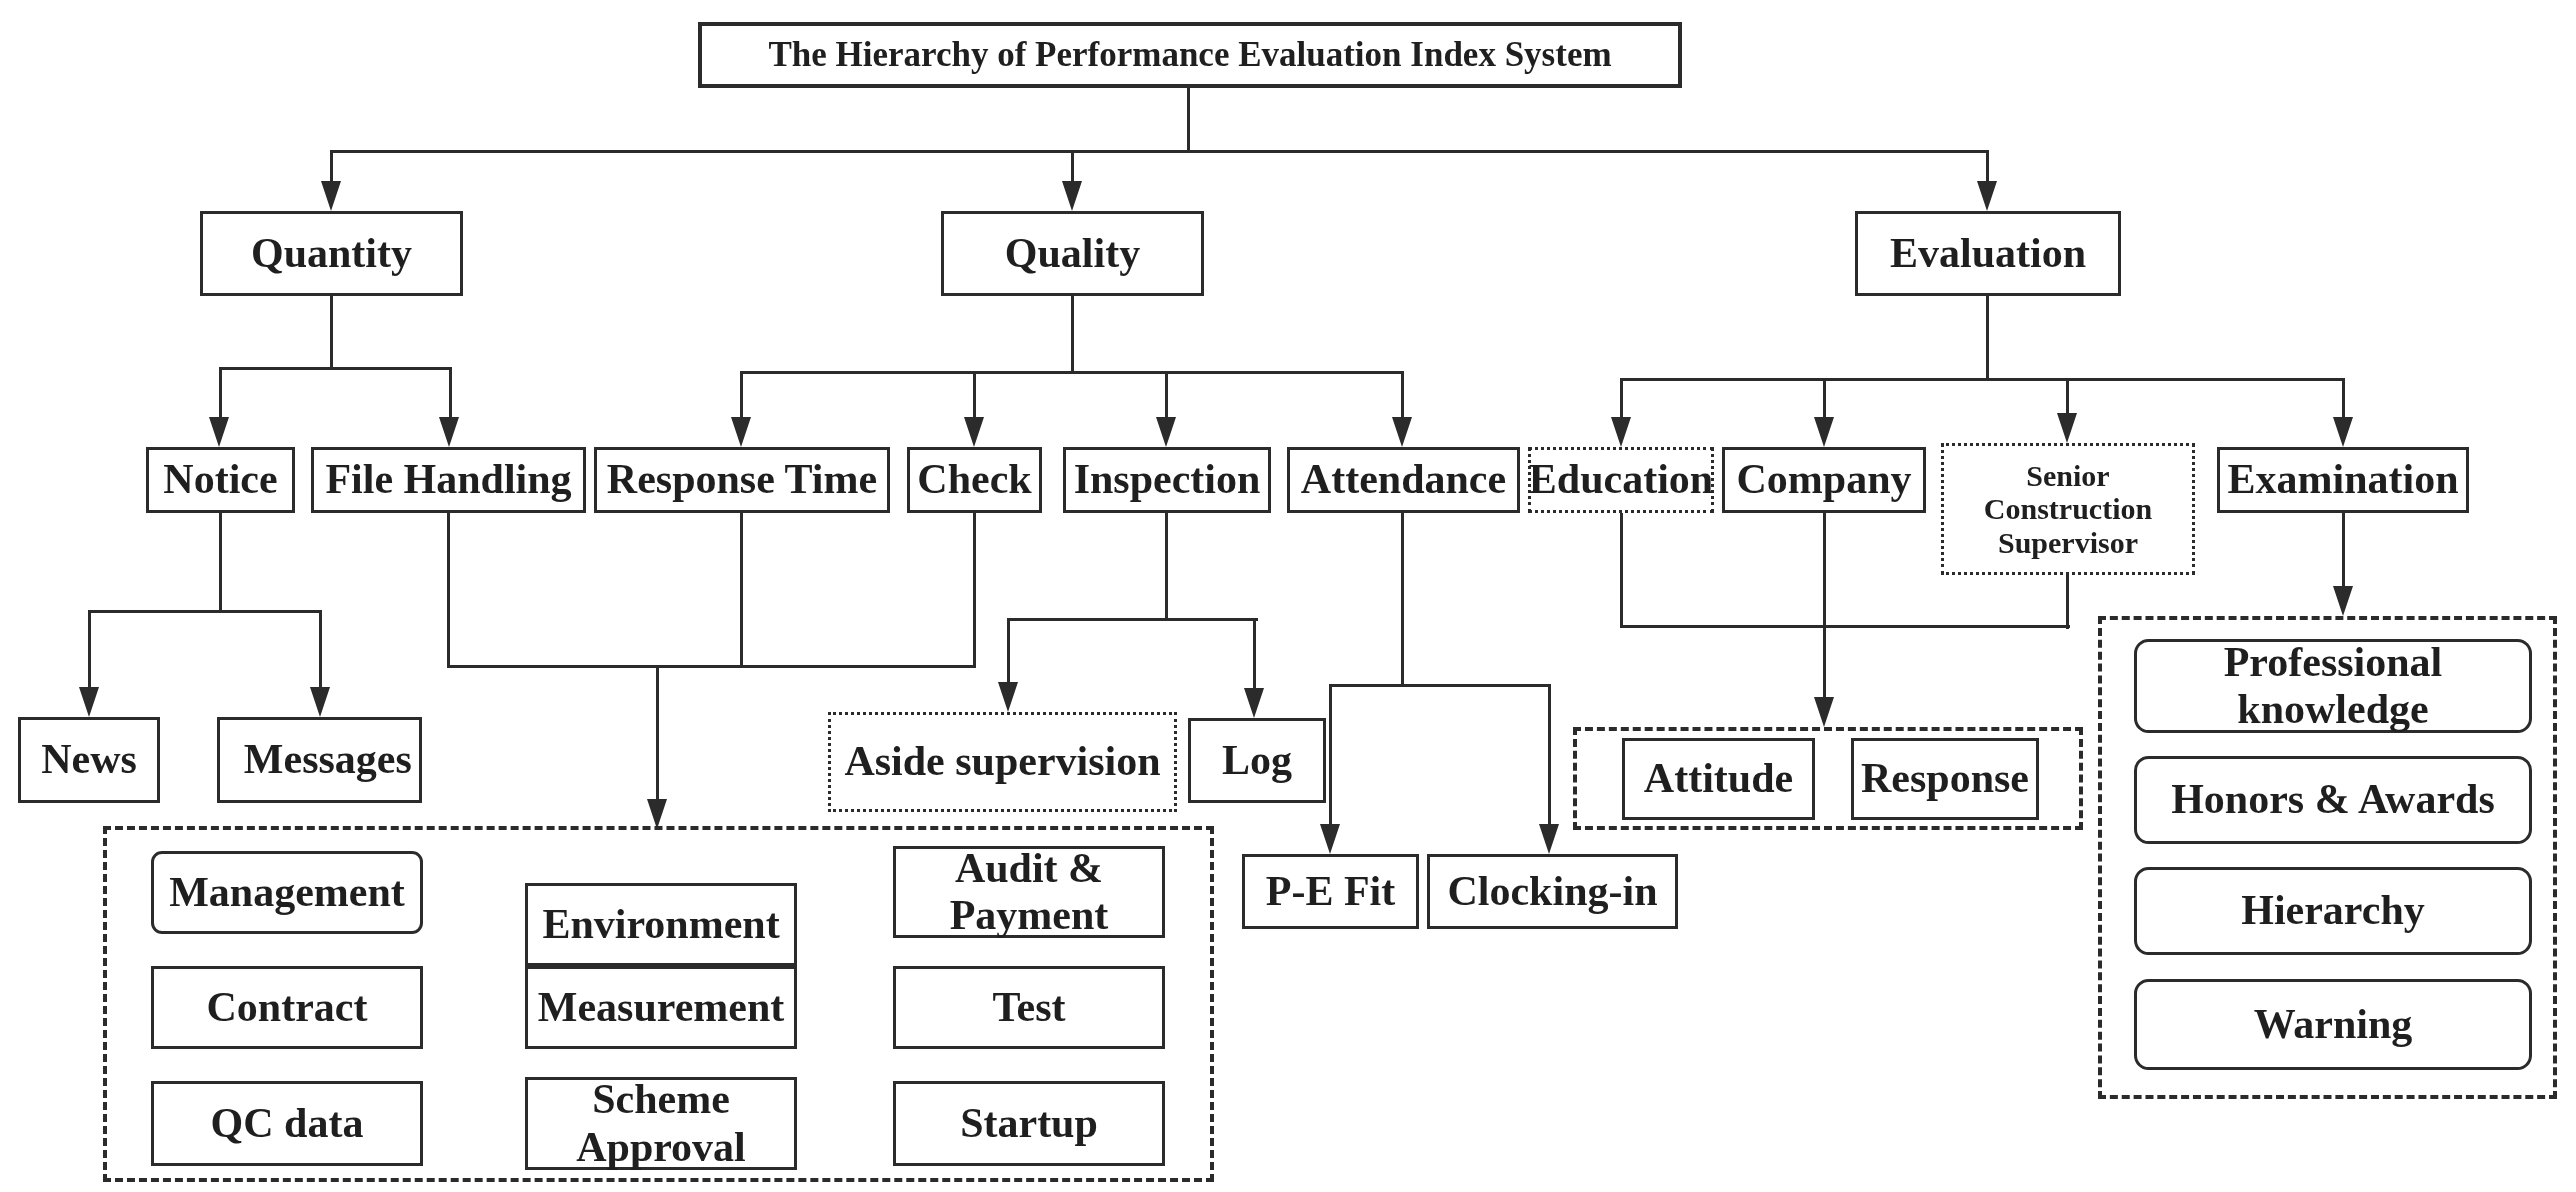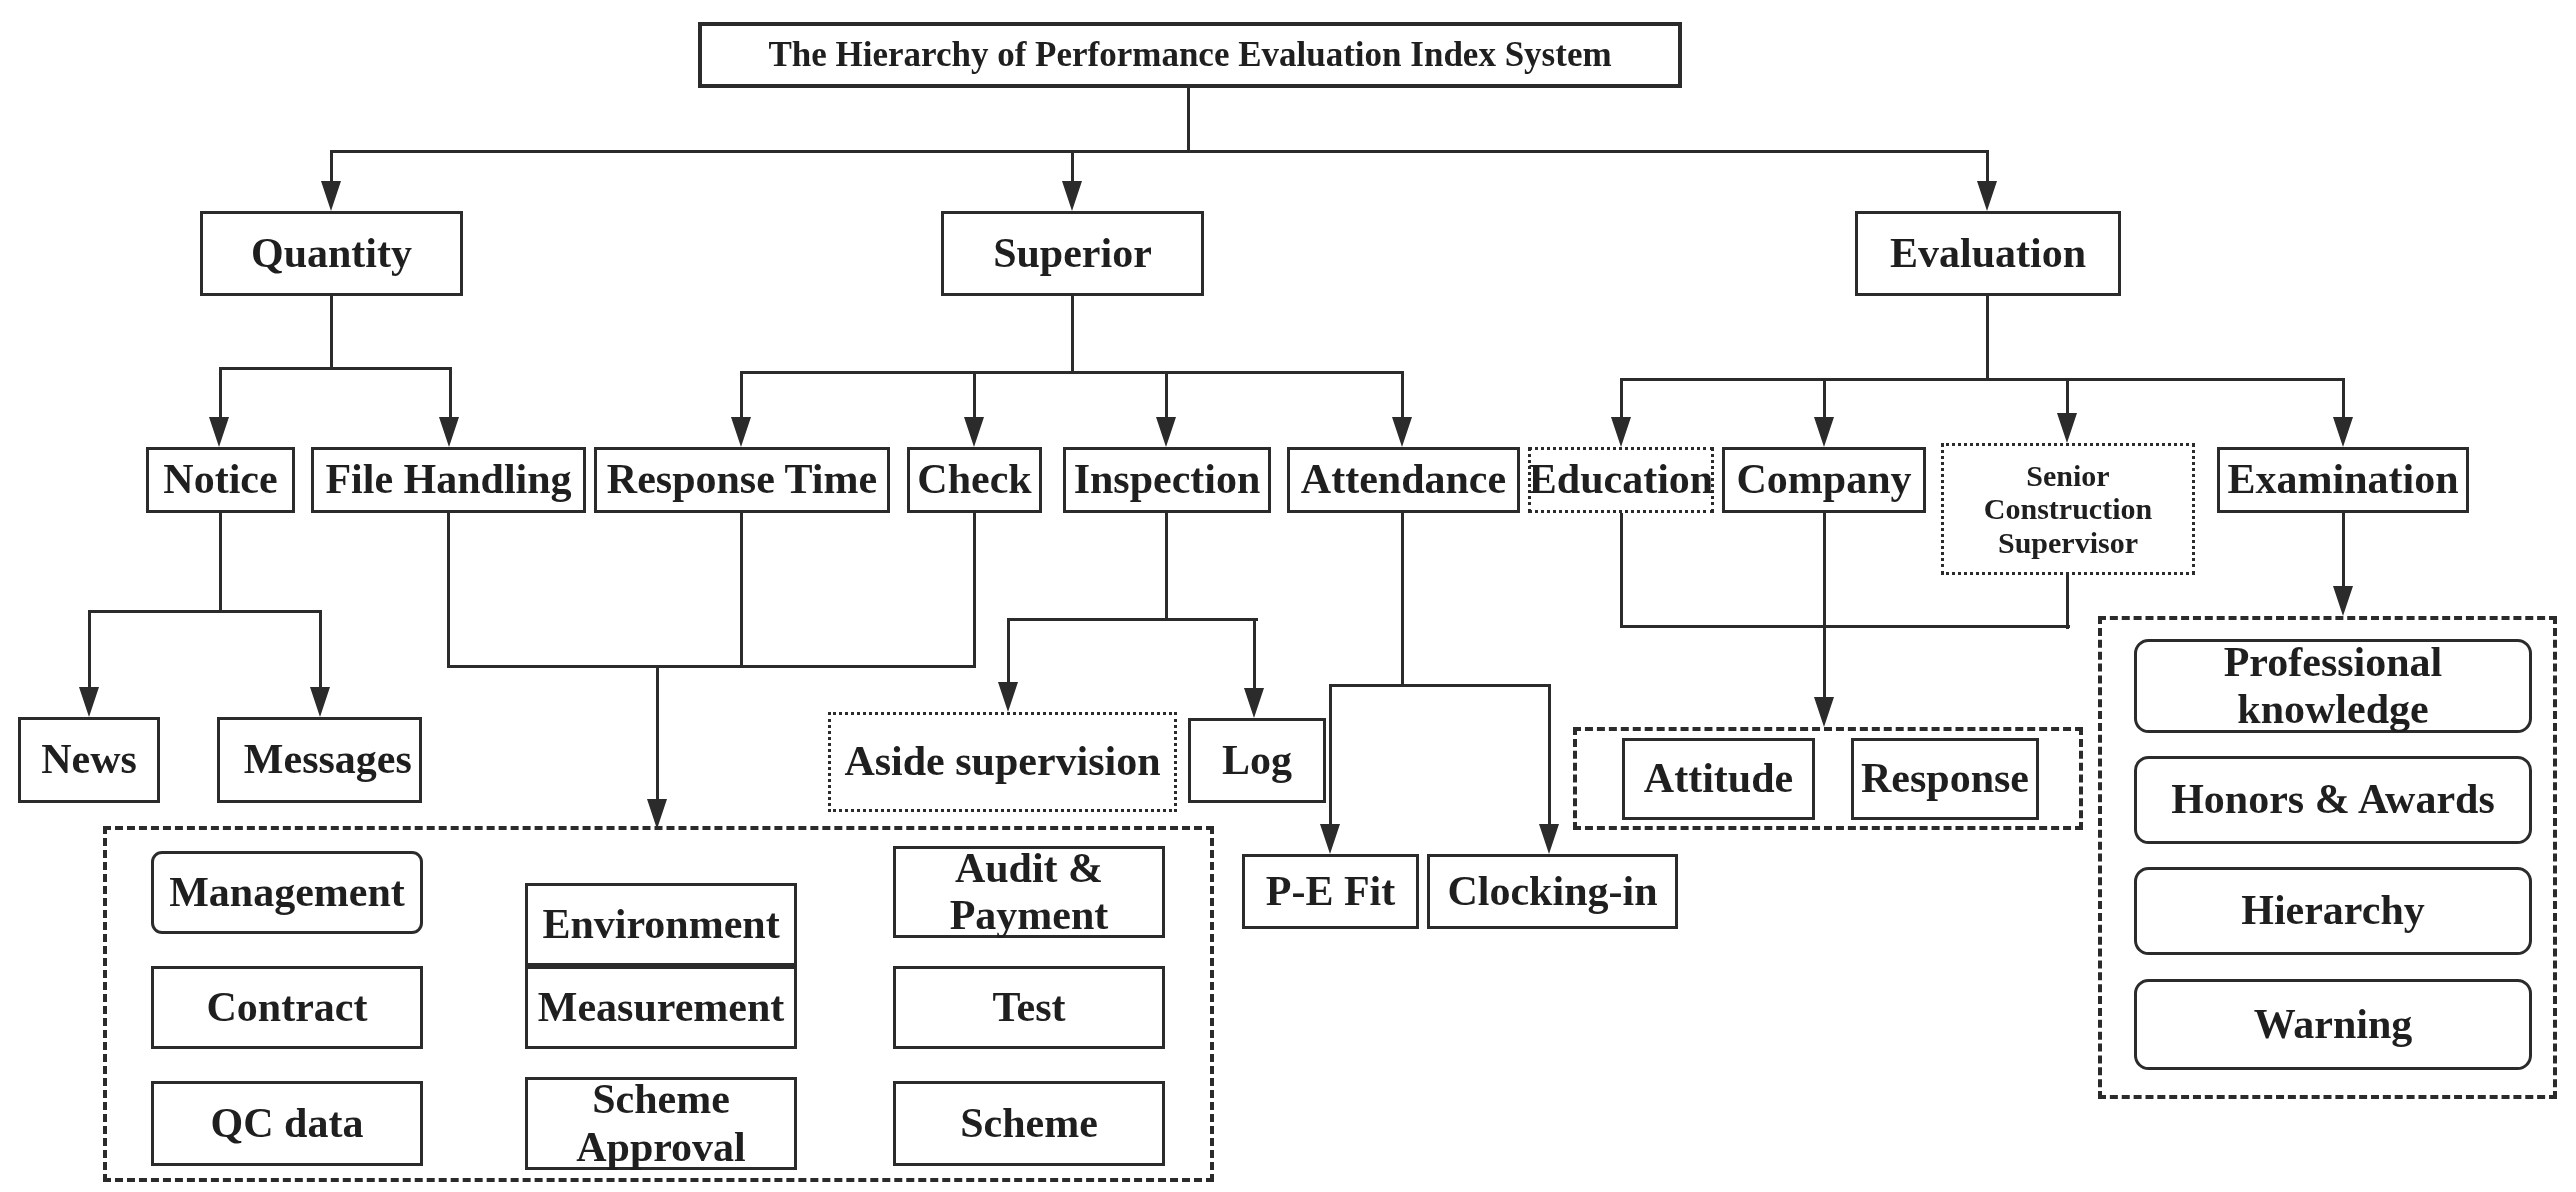--- a/index.html
+++ b/index.html
@@ -136,21 +136,21 @@
   </div>
 
   <div class="node title" style="left:698px;top:22px;width:984px;height:66px;">
     <span>The Hierarchy of Performance Evaluation Index System</span>
   </div>
 
   <div class="node" style="left:200px;top:211px;width:263px;height:85px;">
     <span>Quantity</span>
   </div>
   <div class="node" style="left:941px;top:211px;width:263px;height:85px;">
-    <span>Superior</span>
+    <span>Quality</span>
   </div>
   <div class="node" style="left:1855px;top:211px;width:266px;height:85px;">
     <span>Evaluation</span>
   </div>
 
   <div class="node" style="left:146px;top:447px;width:149px;height:66px;">
     <span>Notice</span>
   </div>
   <div class="node" style="left:311px;top:447px;width:275px;height:66px;">
     <span>File Handling</span>
@@ -223,21 +223,21 @@
   <div class="node pad" style="left:893px;top:966px;width:272px;height:83px;">
     <span>Test</span>
   </div>
   <div class="node pad" style="left:151px;top:1081px;width:272px;height:85px;">
     <span>QC data</span>
   </div>
   <div class="node pad" style="left:525px;top:1077px;width:272px;height:93px;">
     <span>Scheme Approval</span>
   </div>
   <div class="node pad" style="left:893px;top:1081px;width:272px;height:85px;">
-    <span>Scheme</span>
+    <span>Startup</span>
   </div>
 
   <div class="node rounded" style="left:2134px;top:639px;width:398px;height:94px;">
     <span>Professional knowledge</span>
   </div>
   <div class="node rounded" style="left:2134px;top:756px;width:398px;height:88px;">
     <span>Honors &amp; Awards</span>
   </div>
   <div class="node rounded" style="left:2134px;top:867px;width:398px;height:88px;">
     <span>Hierarchy</span>

